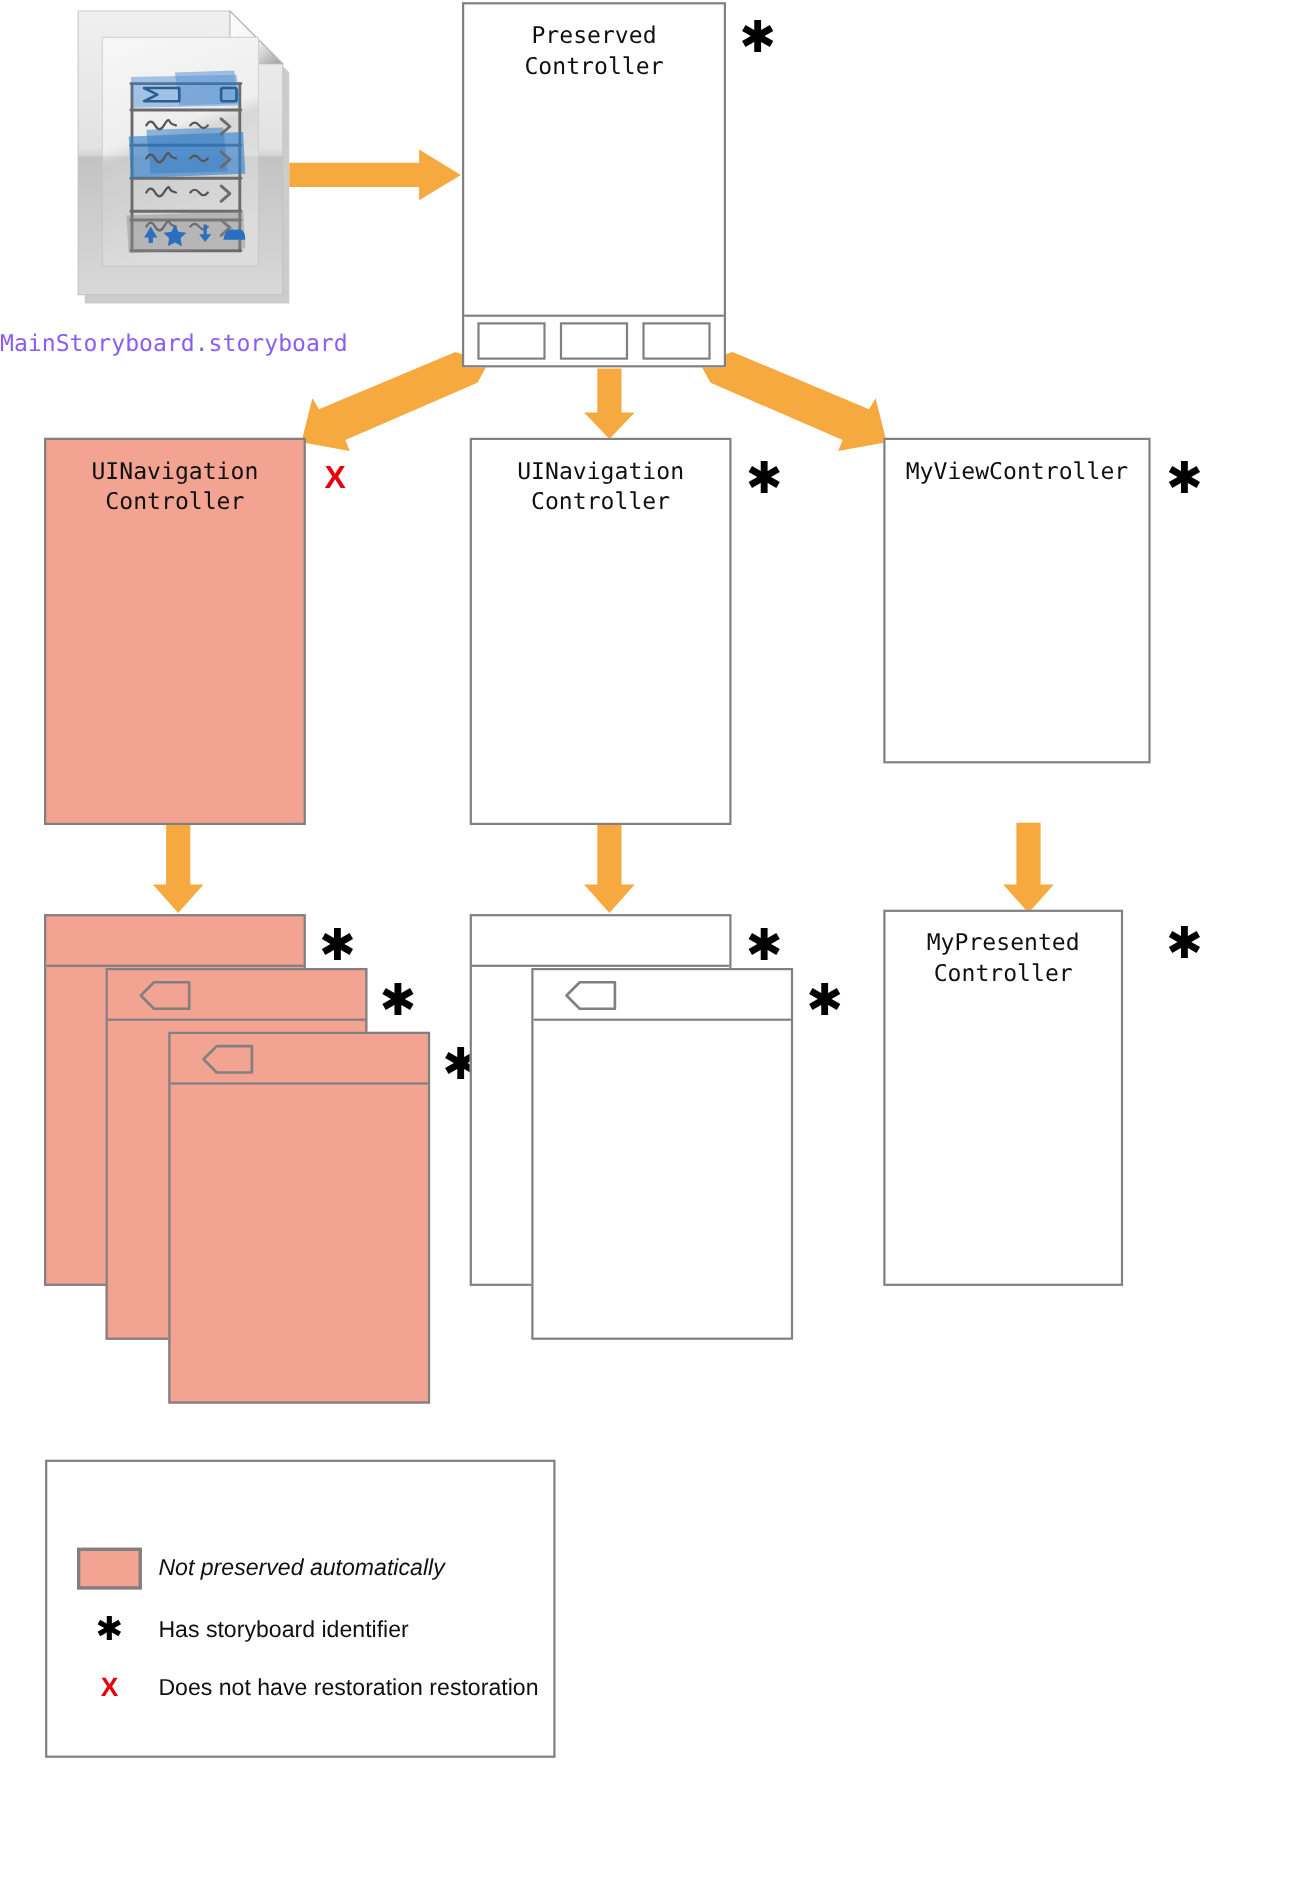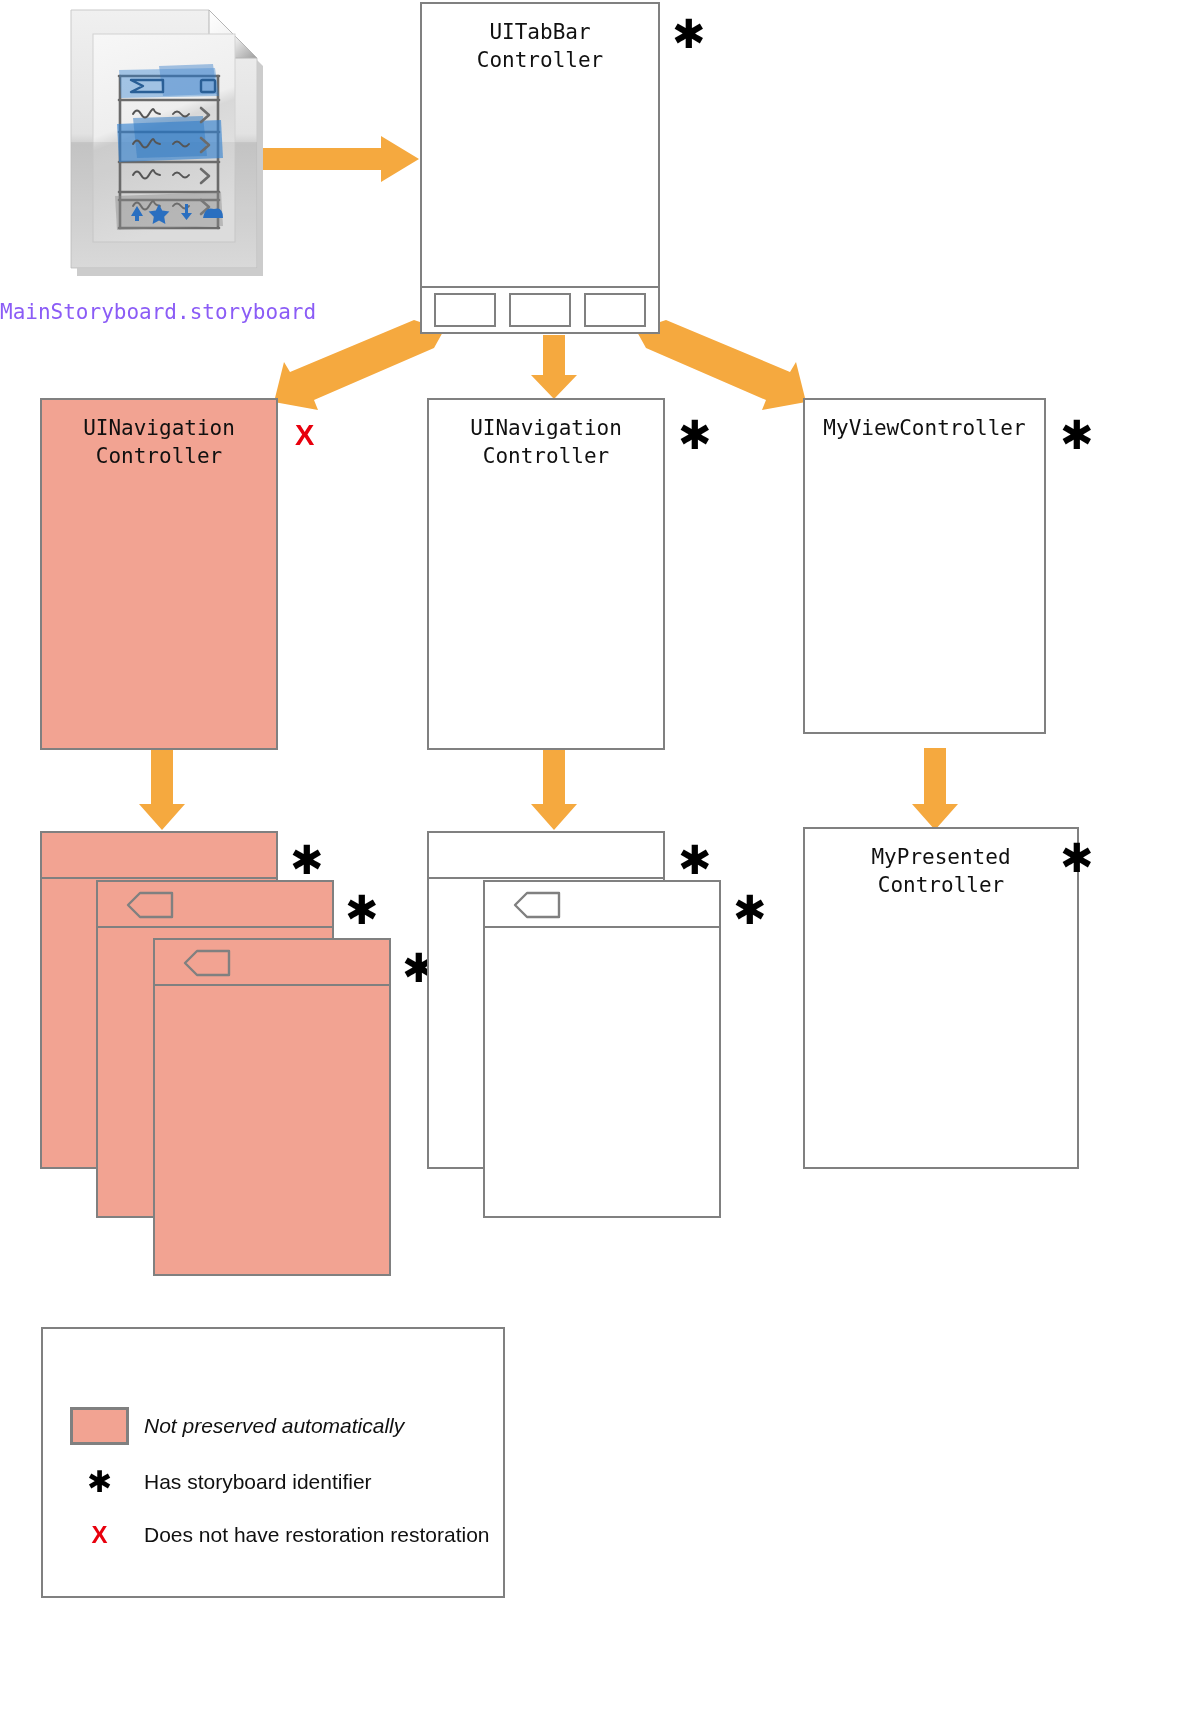--- a/index.html
+++ b/index.html
@@ -295,21 +295,21 @@
     </svg>
   </div>
 
   <div class="arrow" style="left:910px; top:748px;">
     <svg width="50" height="84" viewBox="0 0 50 84">
       <path d="M14,0 L36,0 L36,56 L48,56 L25,82 L2,56 L14,56 Z" fill="#f5a93f"></path>
     </svg>
   </div>
 
   <div class="vc-box" id="node-tabbar" style="left:420px; top:2px; width:240px; height:332px;">
-    <div class="vc-title">UITabBar
+    <div class="vc-title">Preserved
 Controller</div>
     <div class="tabbar">
       <div class="tabbar-item"></div>
       <div class="tabbar-item"></div>
       <div class="tabbar-item"></div>
     </div>
   </div>
   <div class="marker star" style="left:672px; top:14px;">✱</div>
 
   <div class="vc-box pink" id="node-nav-left" style="left:40px; top:398px; width:238px; height:352px;">
@@ -317,21 +317,21 @@
 Controller</div>
   </div>
   <div class="marker ex" style="left:295px; top:421px;">X</div>
 
   <div class="vc-box" id="node-nav-mid" style="left:427px; top:398px; width:238px; height:352px;">
     <div class="vc-title">UINavigation
 Controller</div>
   </div>
   <div class="marker star" style="left:678px; top:415px;">✱</div>
 
-  <div class="vc-box" id="node-myview" style="left:803px; top:398px; width:243px; height:336px;padding-left:12px;">
+  <div class="vc-box" id="node-myview" style="left:803px; top:398px; width:243px; height:296px;padding-left:12px;">
     <div class="vc-title">MyViewController</div>
   </div>
   <div class="marker star" style="left:1060px; top:415px;">✱</div>
 
   <div class="vc-box pink" id="node-left-card-1" style="left:40px; top:831px; width:238px; height:338px;">
     <div class="navbar-strip"></div>
   </div>
   <div class="marker star" style="left:290px; top:840px;">✱</div>
 
   <div class="vc-box pink" id="node-left-card-2" style="left:96px; top:880px; width:238px; height:338px;">
@@ -365,21 +365,21 @@
     <div class="navbar-strip">
       <div class="back-btn">
         <svg width="62" height="28" viewBox="0 0 62 28">
           <path d="M16,14 L28,2 L60,2 L60,26 L28,26 Z" fill="none" stroke="#808080" stroke-width="2.4" stroke-linejoin="round"></path>
         </svg>
       </div>
     </div>
   </div>
   <div class="marker star" style="left:733px; top:890px;">✱</div>
 
-  <div class="vc-box" id="node-presented" style="left:803px; top:827px; width:276px; height:342px;">
+  <div class="vc-box" id="node-presented" style="left:803px; top:827px; width:218px; height:342px;">
     <div class="vc-title">MyPresented
 Controller</div>
   </div>
   <div class="marker star" style="left:1060px; top:838px;">✱</div>
 
   <div id="legend">
     <div class="legend-row" style="top:77px;font-style:italic;">
       <div class="legend-swatch pink"></div>
       <div class="legend-label">Not preserved automatically</div>
     </div>

